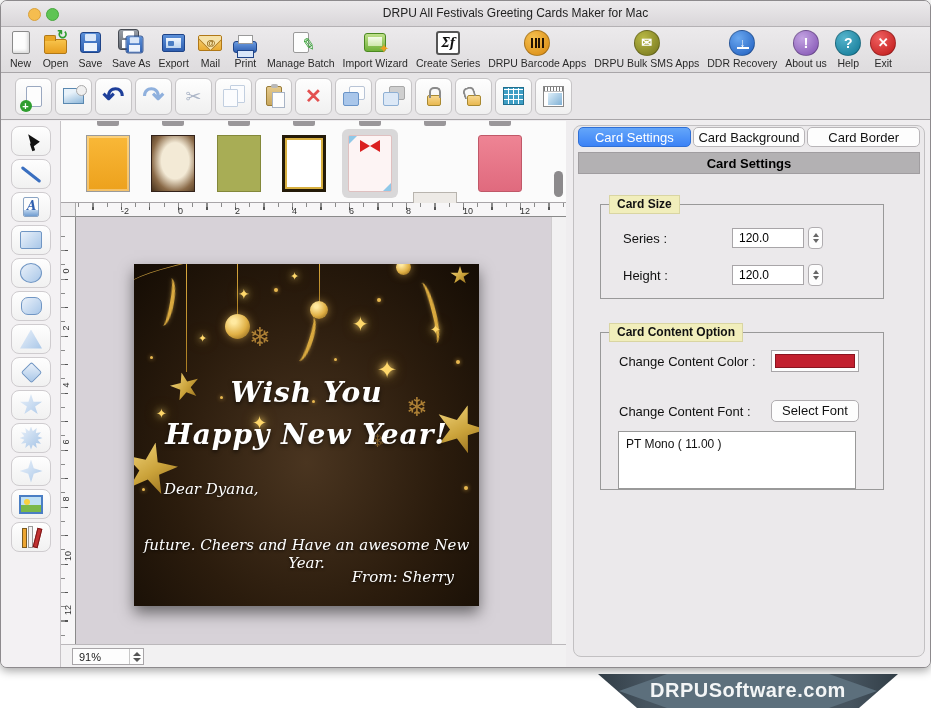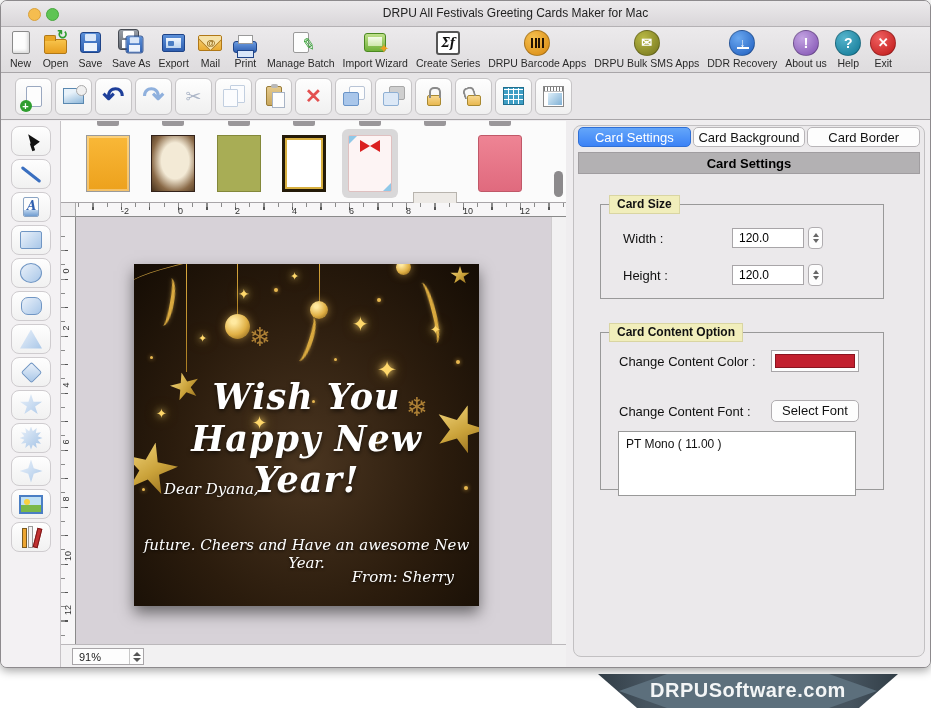--- a/index.html
+++ b/index.html
@@ -174,21 +174,21 @@
   .ball { position:absolute; border-radius:50%; background:radial-gradient(circle at 35% 30%,#ffe9a0 10%,#e0b045 55%,#7a5514 100%); box-shadow:0 0 8px rgba(255,210,100,.5); }
   .gstar { position:absolute; background:linear-gradient(135deg,#f8dd86,#caa23a 55%,#8a6317);
         clip-path:polygon(50% 0%,61% 35%,98% 35%,68% 57%,79% 91%,50% 70%,21% 91%,32% 57%,2% 35%,39% 35%); filter:drop-shadow(0 2px 3px rgba(0,0,0,.5)); }
   .sp { position:absolute; color:#ffd86b; text-shadow:0 0 7px #ffda70,0 0 14px rgba(255,200,80,.6); }
   .sp::before { content:'✦'; }
   .flake { position:absolute; color:rgba(205,152,62,.8); }
   .flake::before { content:'❄'; }
   .ribbon { position:absolute; width:14px; border-right:4px solid #d9a93f; border-radius:50%; filter:drop-shadow(0 0 2px rgba(255,210,100,.4)); }
   .dot { position:absolute; border-radius:50%; background:#e8b850; box-shadow:0 0 4px rgba(255,200,80,.8); }
   .card-text { position:absolute; color:#fff; font-family:"DejaVu Serif",serif; font-style:italic;text-align:center; }
-  .ct-title { width:100%; text-align:center; font-size:35px; font-weight:600; letter-spacing:1px; text-shadow:0 2px 4px rgba(0,0,0,.6); }
+  .ct-title { width:100%; text-align:center; font-size:28px; font-weight:600; letter-spacing:1px; text-shadow:0 2px 4px rgba(0,0,0,.6); }
   .ct-body { font-size:15px; text-shadow:0 1px 3px rgba(0,0,0,.7); }
 
   
   .statusbar { position:absolute; left:60px; bottom:0; width:505px; height:23px; background:#f2f1f2; border-top:1px solid #bbb8bb; }
   .zoombox { position:absolute; left:11px; top:3px; width:72px; height:17px; background:#fdfdfd; border:1px solid #a8a5a8; display:flex; align-items:center; }
   .zoombox .zv { font-size:11px; color:#222; padding-left:6px; flex:1; }
   .stepper { width:14px; height:100%; border-left:1px solid #c8c8c8; display:flex; flex-direction:column; align-items:center; justify-content:center; gap:2px; }
   .stepper i { display:block; width:0; height:0; border-left:4px solid transparent; border-right:4px solid transparent; }
   .stepper .up { border-bottom:4px solid #555; }
   .stepper .dn { border-top:4px solid #555; }
@@ -207,21 +207,21 @@
   .legend { position:absolute; top:-10px; left:8px; background:#f1eebb; border:1px solid #d9d5a2; padding:1px 7px 2px; font-size:12px; font-weight:bold; color:#111; }
   .frow-label { position:absolute; font-size:13px; color:#111; }
   .tinput { position:absolute; width:72px; height:20px; border:1px solid #a8a5a8; background:#fff; font-size:12px; padding:0 0 0 6px; font-family:"Liberation Sans",sans-serif; }
   .spin { position:absolute; width:15px; height:22px; background:#fdfdfd; border:1px solid #b0adb0; border-radius:4px;
           display:flex; flex-direction:column; align-items:center; justify-content:center; gap:2px; }
   .spin i { display:block; width:0; height:0; border-left:3.5px solid transparent; border-right:3.5px solid transparent; }
   .spin .up { border-bottom:4px solid #666; } .spin .dn { border-top:4px solid #666; }
   .swatch-btn { position:absolute; width:88px; height:22px; background:#fdfdfd; border:1px solid #a8a5a8; padding:3px; }
   .swatch-inner { width:100%; height:100%; background:#c2202f; border:1px solid #8a1420; }
   .btn { position:absolute; width:88px; height:22px; background:#fdfdfd; border:1px solid #b0adb0; border-radius:5px; font-size:13px; color:#111; text-align:center; line-height:20px; }
-  .fontbox { position:absolute; left:17px; top:98px; width:238px; height:65px; background:#fff; border:1px solid #999; font-size:12px; color:#111; padding:5px 7px; }
+  .fontbox { position:absolute; left:17px; top:98px; width:238px; height:58px; background:#fff; border:1px solid #999; font-size:12px; color:#111; padding:5px 7px; }
 
   
   .banner { position:absolute; left:598px; top:674px; width:300px; height:34px;
             clip-path:polygon(0 0,100% 0,87% 100%,13% 100%);
             background:linear-gradient(90deg,#313d46 0%,#46545f 16%,#46545f 84%,#313d46 100%); }
   .banner-light { position:absolute; inset:0; clip-path:polygon(7% 50%,23% 0,77% 0,93% 50%,77% 100%,23% 100%); background:#5c6f7c; }
   .banner-text { position:absolute; inset:0; text-align:center; line-height:33px; color:#f3f5f6; font-size:20px; font-weight:600; letter-spacing:.5px; }
 </style>
 </head>
 <body>
@@ -529,21 +529,21 @@
       <div class="panel">
         <div class="tabs">
           <div class="tab active">Card Settings</div>
           <div class="tab">Card Background</div>
           <div class="tab">Card Border</div>
         </div>
         <div class="sect-head">Card Settings</div>
 
         <div class="grp grp1">
           <span class="legend">Card Size</span>
-          <span class="frow-label" style="left:22px; top:26px">Width :</span>
+          <span class="frow-label" style="left:22px; top:26px">Series :</span>
           <input class="tinput" style="left: 131px; top: 23px;" readonly="" value="120.0">
           <span class="spin" style="left:207px; top:22px">
               <i class="up"></i>
               <i class="dn"></i>
             </span>
           <span class="frow-label" style="left:22px; top:63px">Height :</span>
           <input class="tinput" style="left: 131px; top: 60px;" readonly="" value="120.0">
           <span class="spin" style="left:207px; top:59px">
               <i class="up"></i>
               <i class="dn"></i>

